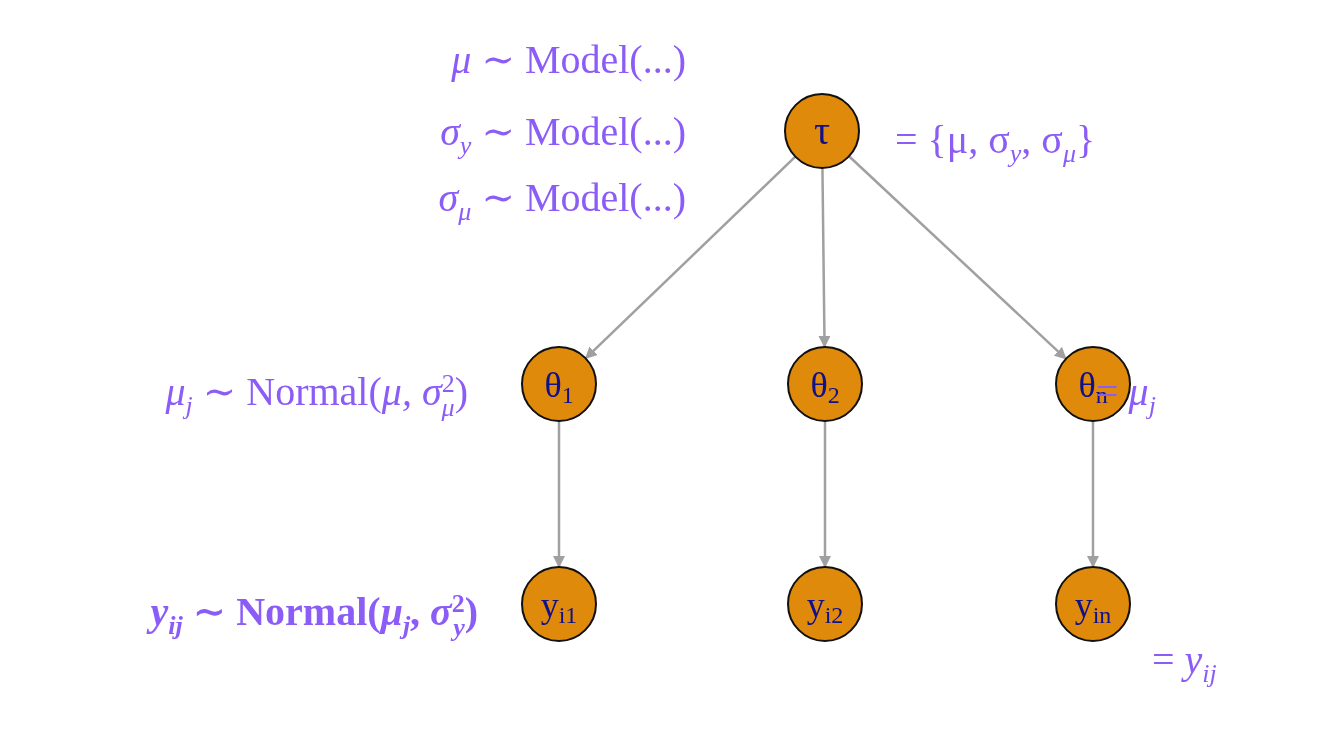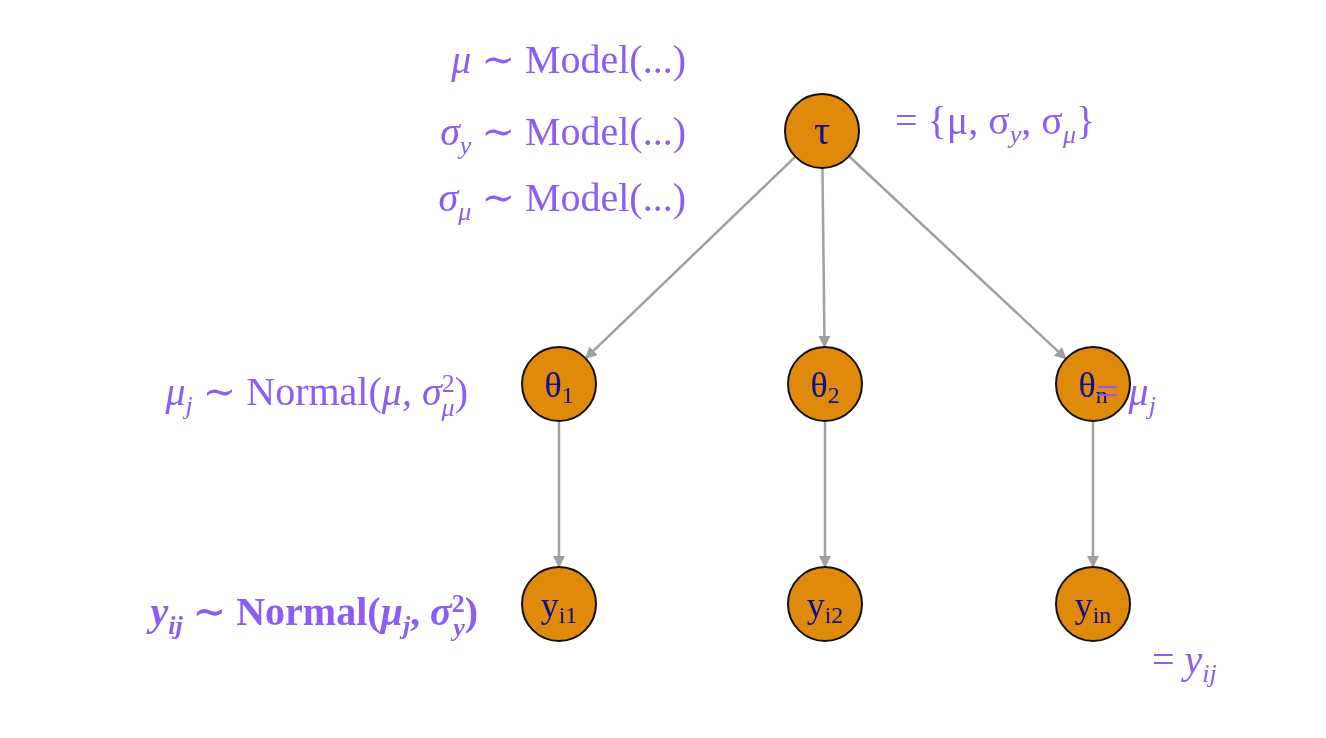--- a/index.html
+++ b/index.html
@@ -69,21 +69,21 @@
   <i>σ</i><sub>y</sub>
   <span>∼</span>
   <span>Model(...)</span>
 </div>
 <div class="math right" style="right:640px; top:178px;margin-left:16px;">
   <i>σ</i><sub>μ</sub>
   <span>∼</span>
   <span>Model(...)</span>
 </div>
 
-<div class="math" style="left:895px; top:101px;text-align:center;">
+<div class="math" style="left:895px; top:120px;text-align:center;">
   <span>= {μ, σ</span><sub>y</sub><span>, σ</span><sub>μ</sub><span>}</span>
 </div>
 
 <div class="math right" style="right:858px; top:372px;text-align:center;">
   <i>μ</i><sub>j</sub>
   <span>∼</span>
   <span>Normal(</span><i>μ, </i><i>σ</i><span style="display:inline-flex;flex-direction:column;vertical-align:middle;line-height:0.9;">
       <sup style="font-style:normal">2</sup>
       <sub>μ</sub>
     </span><span>)</span>

